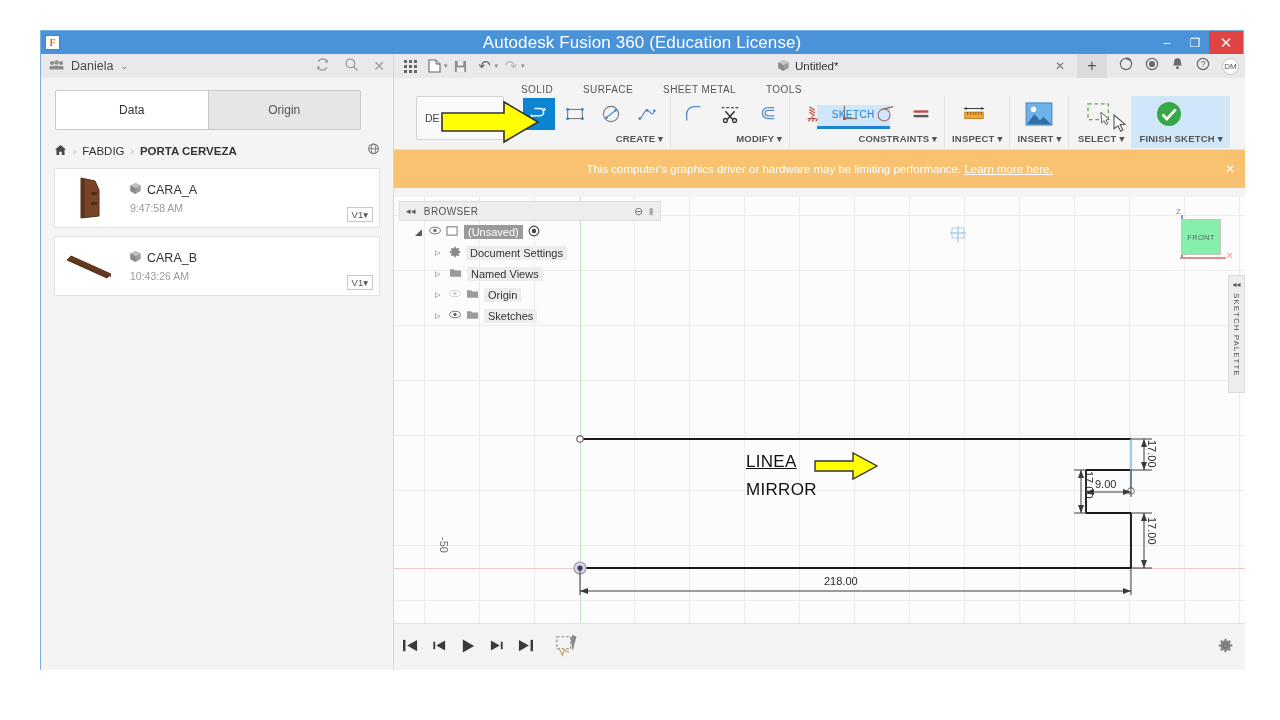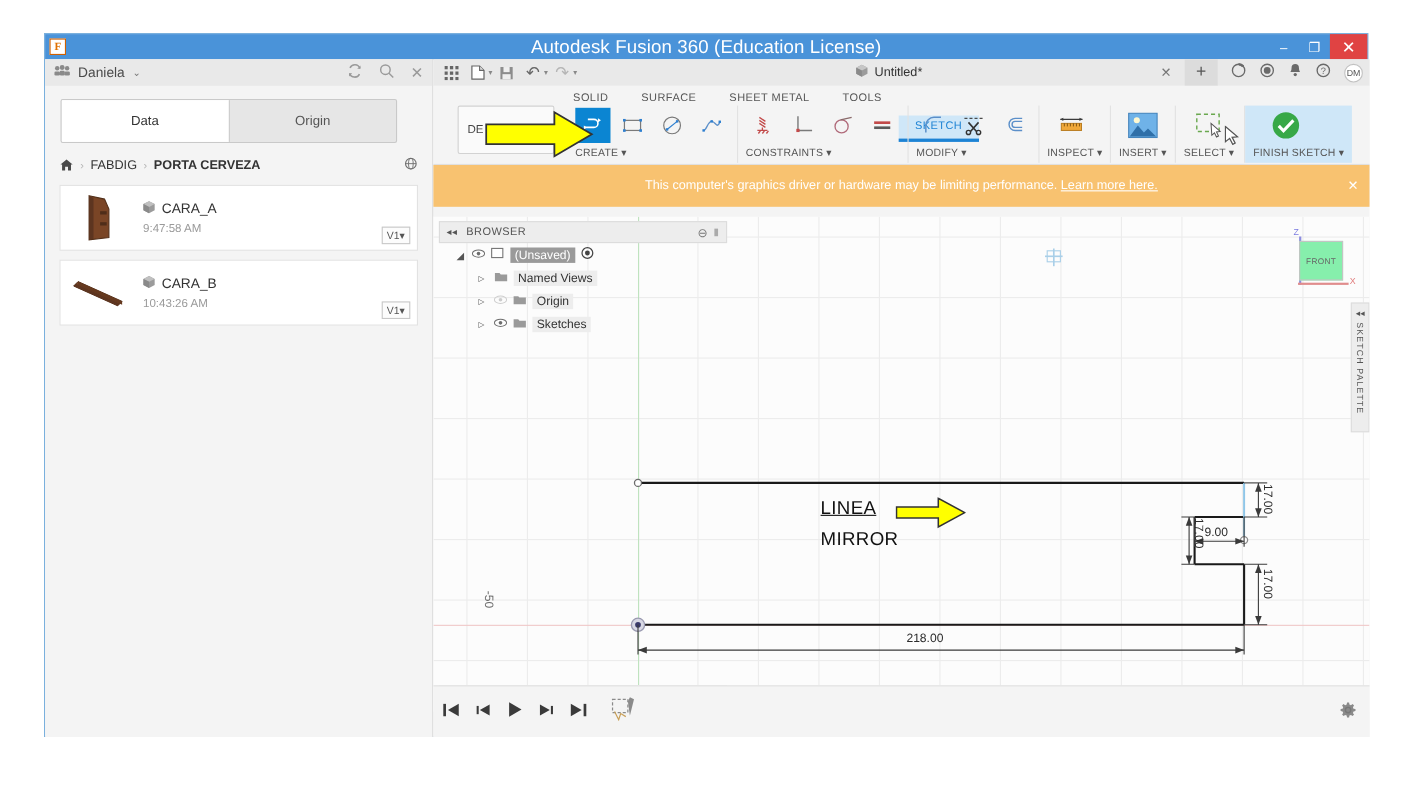--- a/index.html
+++ b/index.html
@@ -121,21 +121,21 @@
   .wstab.active { color:#1d83d4; background:#cfe7f8; border-bottom:3px solid #1d83d4;margin-top:25px; }
   .designsel {
     position:absolute; left:22px; top:18px; width:88px; height:44px;
     border:1px solid #d2d2d2; background:#fafafa; border-radius:2px;
     display:flex; align-items:center; padding-left:8px; font-size:10.5px; color:#444;
   }
   .rgroups { position:absolute; left:122px; top:18px; right:4px; display:flex; height:52px; }
   .rgroup { display:flex; flex-direction:column; border-right:1px solid #e2e2e2; padding:0 7px; }
   .rgroup:last-child { border-right:none; }
   .ricons { display:flex; align-items:center; gap:4px; height:36px; }
-  .rlabel { font-size:9.5px; color:#555; text-align:left; letter-spacing:.2px; margin-top:1px; }
+  .rlabel { font-size:9.5px; color:#555; text-align:right; letter-spacing:.2px; margin-top:1px;font-weight:bold; }
   .ritem { width:32px; height:32px; display:flex; align-items:center; justify-content:center; }
   .ritem.sel { background:#0b85d2; }
   .finishgrp { background:#cfe7f8; }
 
   
   .alert {
     height:38px; background:#f8c270; display:flex; align-items:center; justify-content:center;
     position:relative; color:#fff; font-size:11.5px;
   }
   .alert a { color:#fff; text-decoration:underline; }
@@ -487,20 +487,45 @@
                   </svg>
               </div>
             </div>
             <div class="rlabel">CREATE ▾</div>
           </div>
 
           <div class="rgroup">
             <div class="ricons">
               <div class="ritem">
                 <svg width="22" height="22" viewBox="0 0 24 24">
+                    <path d="M4 19V12A8 8 0 0 1 12 4h7" stroke="#5b8fc9" stroke-width="1.5" fill="none"></path>
+                  </svg>
+              </div>
+              <div class="ritem">
+                <svg width="22" height="22" viewBox="0 0 24 24">
+                    <line x1="3" y1="5" x2="21" y2="5" stroke="#4a4a4a" stroke-width="1.4" stroke-dasharray="3 2"></line>
+                    <path d="M7 9l8 9M17 9l-8 9" stroke="#333" stroke-width="1.6" fill="none"></path>
+                    <circle cx="7" cy="19" r="2.1" stroke="#333" stroke-width="1.4" fill="none"></circle>
+                    <circle cx="17" cy="19" r="2.1" stroke="#333" stroke-width="1.4" fill="none"></circle>
+                  </svg>
+              </div>
+              <div class="ritem">
+                <svg width="22" height="22" viewBox="0 0 24 24">
+                    <path d="M21 5h-7a6 6 0 0 0 0 12h7" stroke="#5b8fc9" stroke-width="1.4" fill="none"></path>
+                    <path d="M21 8h-7a3 3 0 0 0 0 6h7" stroke="#5b8fc9" stroke-width="1.4" fill="none"></path>
+                  </svg>
+              </div>
+            </div>
+            <div class="rlabel">MODIFY ▾</div>
+          </div>
+
+          <div class="rgroup">
+            <div class="ricons">
+              <div class="ritem">
+                <svg width="22" height="22" viewBox="0 0 24 24">
                     <g stroke="#c24a4a" stroke-width="1.3">
                       <line x1="8" y1="4" x2="14" y2="8"></line>
                       <line x1="8" y1="7" x2="14" y2="11"></line>
                       <line x1="8" y1="10" x2="14" y2="14"></line>
                       <line x1="11" y1="14" x2="11" y2="17"></line>
                       <line x1="6" y1="17" x2="16" y2="17"></line>
                       <line x1="7" y1="20" x2="9" y2="17.5"></line>
                       <line x1="11" y1="20" x2="13" y2="17.5"></line>
                       <line x1="15" y1="20" x2="17" y2="17.5"></line>
                     </g>
@@ -520,45 +545,20 @@
                   </svg>
               </div>
               <div class="ritem">
                 <svg width="22" height="22" viewBox="0 0 24 24">
                     <rect x="4" y="8" width="16" height="2.6" fill="#c24a4a"></rect>
                     <rect x="4" y="13" width="16" height="2.6" fill="#5a5a5a"></rect>
                   </svg>
               </div>
             </div>
             <div class="rlabel">CONSTRAINTS ▾</div>
-          </div>
-
-          <div class="rgroup">
-            <div class="ricons">
-              <div class="ritem">
-                <svg width="22" height="22" viewBox="0 0 24 24">
-                    <path d="M4 19V12A8 8 0 0 1 12 4h7" stroke="#5b8fc9" stroke-width="1.5" fill="none"></path>
-                  </svg>
-              </div>
-              <div class="ritem">
-                <svg width="22" height="22" viewBox="0 0 24 24">
-                    <line x1="3" y1="5" x2="21" y2="5" stroke="#4a4a4a" stroke-width="1.4" stroke-dasharray="3 2"></line>
-                    <path d="M7 9l8 9M17 9l-8 9" stroke="#333" stroke-width="1.6" fill="none"></path>
-                    <circle cx="7" cy="19" r="2.1" stroke="#333" stroke-width="1.4" fill="none"></circle>
-                    <circle cx="17" cy="19" r="2.1" stroke="#333" stroke-width="1.4" fill="none"></circle>
-                  </svg>
-              </div>
-              <div class="ritem">
-                <svg width="22" height="22" viewBox="0 0 24 24">
-                    <path d="M21 5h-7a6 6 0 0 0 0 12h7" stroke="#5b8fc9" stroke-width="1.4" fill="none"></path>
-                    <path d="M21 8h-7a3 3 0 0 0 0 6h7" stroke="#5b8fc9" stroke-width="1.4" fill="none"></path>
-                  </svg>
-              </div>
-            </div>
-            <div class="rlabel">MODIFY ▾</div>
           </div>
 
           <div class="rgroup">
             <div class="ricons" style="padding:0 6px;">
               <div class="ritem">
                 <svg width="26" height="22" viewBox="0 0 28 24">
                     <line x1="3" y1="6" x2="25" y2="6" stroke="#3a3a3a" stroke-width="1.1"></line>
                     <path d="M3 6l3-1.6v3.2z" fill="#3a3a3a"></path>
                     <path d="M25 6l-3-1.6v3.2z" fill="#3a3a3a"></path>
                     <rect x="4" y="10" width="20" height="7" fill="#f0a83a" stroke="#b97c20" stroke-width="1"></rect>
@@ -760,20 +760,30 @@
             </span>
             <span class="lbl">(Unsaved)</span>
             <span>
               <svg width="12" height="12" viewBox="0 0 13 13">
                   <circle cx="6.5" cy="6.5" r="5.3" stroke="#444" stroke-width="1.2" fill="none"></circle>
                   <circle cx="6.5" cy="6.5" r="2.4" fill="#444"></circle>
                 </svg>
             </span>
           </div>
 
+          <div class="br-row" style="padding-left:36px;">
+            <span class="tri">▷</span>
+            <span>
+              <svg width="12" height="12" viewBox="0 0 14 14">
+                  <circle cx="7" cy="7" r="2.4" fill="none" stroke="#8a8a8a" stroke-width="1.4"></circle>
+                  <path d="M6.2 .8h1.6l.3 1.7 1.3.5 1.4-1 1.2 1.2-1 1.4.5 1.3 1.7.3v1.6l-1.7.3-.5 1.3 1 1.4-1.2 1.2-1.4-1-1.3.5-.3 1.7H6.2l-.3-1.7-1.3-.5-1.4 1-1.2-1.2 1-1.4-.5-1.3L.8 7.8V6.2l1.7-.3.5-1.3-1-1.4L3.2 2l1.4 1 1.3-.5z" fill="#8a8a8a"></path>
+                </svg>
+            </span>
+            <span class="lbl">Document Settings</span>
+          </div>
 
           <div class="br-row" style="padding-left:36px;">
             <span class="tri">▷</span>
             <span class="folder">
               <svg width="13" height="11" viewBox="0 0 14 11">
                   <path d="M1 2h4.5l1.2 1.4H13V10H1z" fill="#9a9a9a"></path>
                 </svg>
             </span>
             <span class="lbl">Named Views</span>
           </div>

